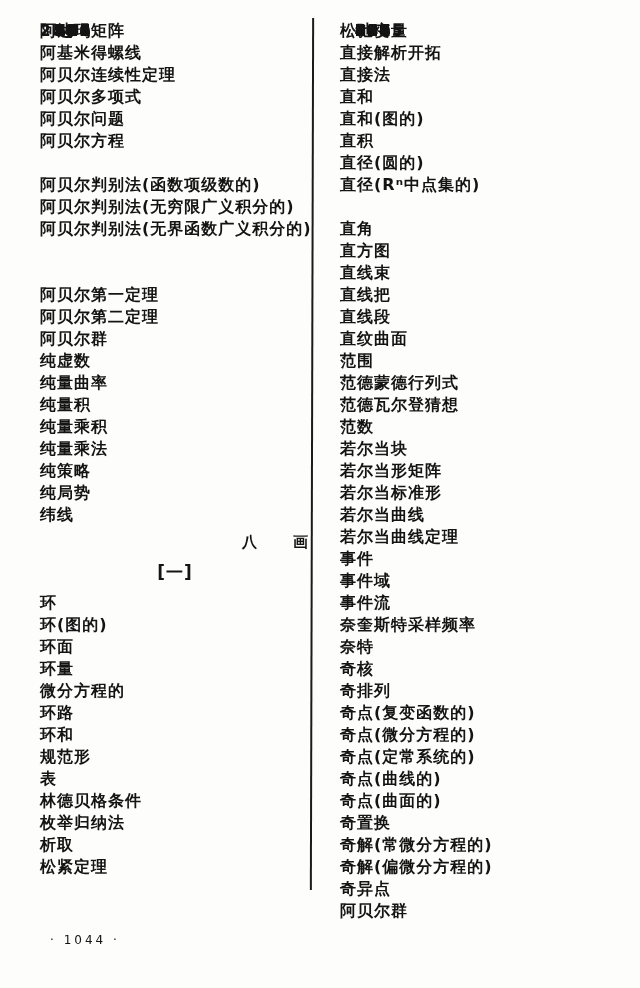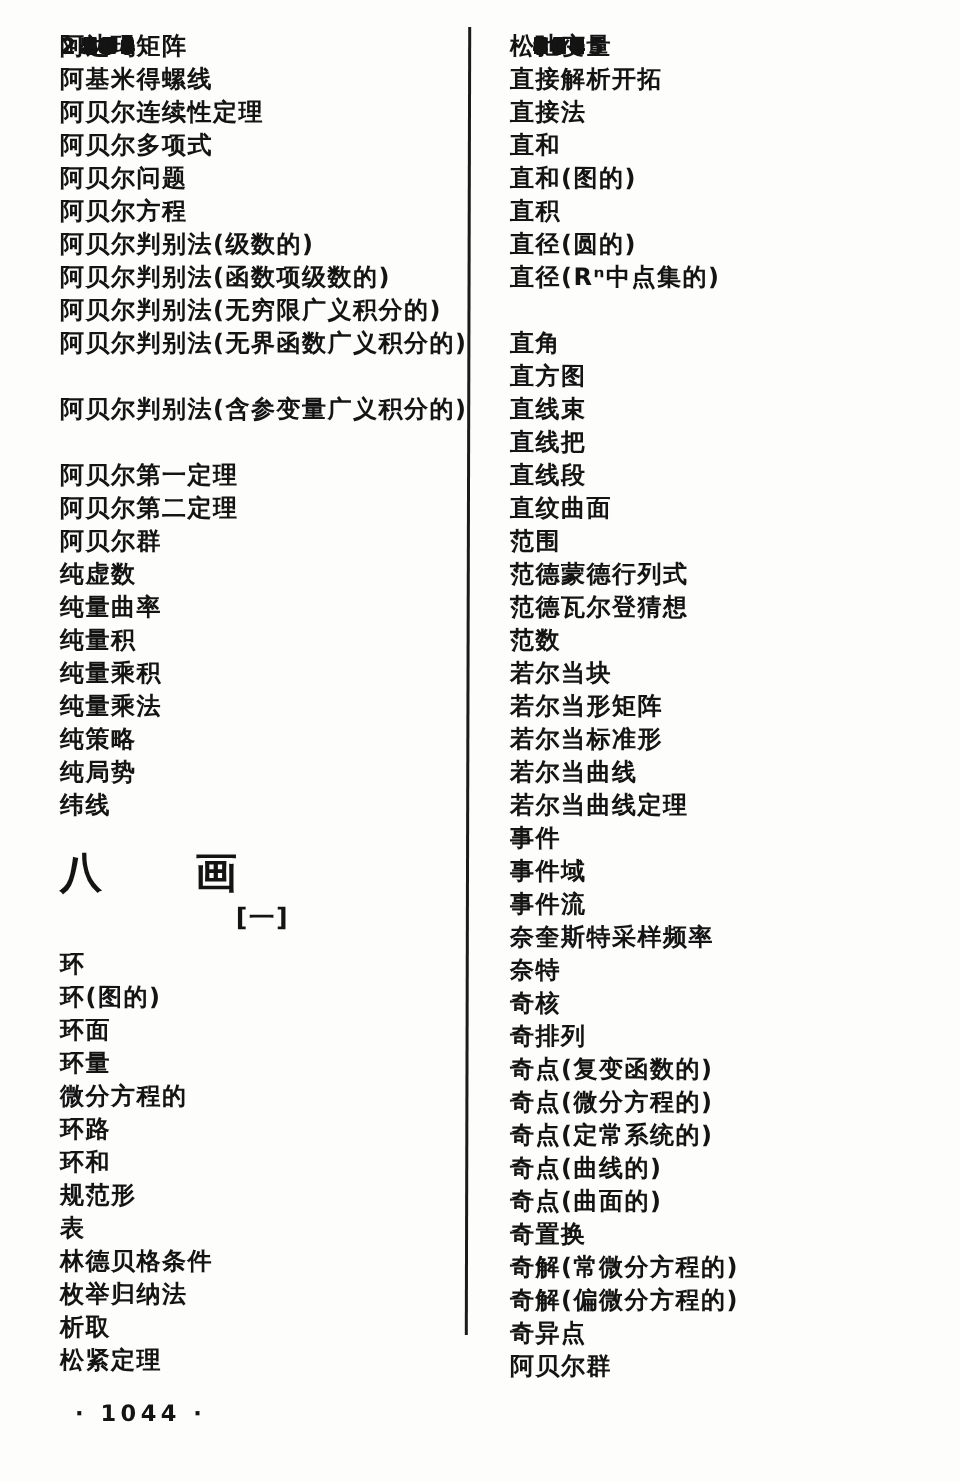--- a/index.html
+++ b/index.html
@@ -19,53 +19,52 @@
   .col-right{left:340px;width:282px;}
   .entry{line-height:22px;height:22px;white-space:nowrap;}
   .entry .term{}
   .entry .page{margin-left:15px;letter-spacing:2px;font-size:15px;}
   .entry.cont{padding-left:24px;}
   .divider{
     position:absolute;left:311px;top:18px;width:2px;height:872px;
     background:#1b1b1b;transform:rotate(0.15deg);
   }
   .section-heading{
-    text-align:left;font-size:28px;font-weight:700;
-    line-height:32px;margin-top:18px;letter-spacing:2px;
+    text-align:right;font-size:15px;font-weight:700;
+    line-height:32px;margin-top:0;letter-spacing:2px;
   }
   .section-subheading{
     text-align:center;font-size:17px;font-weight:700;
     line-height:28px;margin-bottom:6px;letter-spacing:1px;
   }
   .footer{
     position:absolute;left:50px;top:933px;
-    font-size:15px;font-weight:700;letter-spacing:3px;
+    font-size:12px;font-weight:400;letter-spacing:3px;
   }
 </style>
 </head>
 <body>
 
 <div class="page">
 
   <div class="col col-left">
     <div>
         <div class="entry"><span class="term">阿达玛矩阵</span><span class="page">111</span></div>
         <div class="entry"><span class="term">阿基米得螺线</span><span class="page">79</span></div>
         <div class="entry"><span class="term">阿贝尔连续性定理</span><span class="page">271</span></div>
         <div class="entry"><span class="term">阿贝尔多项式</span><span class="page">786</span></div>
         <div class="entry"><span class="term">阿贝尔问题</span><span class="page">438</span></div>
         <div class="entry"><span class="term">阿贝尔方程</span><span class="page">438</span></div>
-        <div class="entry"><span class="term">阿贝尔判别法(级数的)</span><span class="page">229</span></div>
+        <div class="entry"><span class="page">229</span></div>
         <div class="entry"><span class="term">阿贝尔判别法(函数项级数的)</span><span class="page">233</span></div>
         <div class="entry"><span class="term">阿贝尔判别法(无穷限广义积分的)</span></div>
         <div class="entry"><span class="term">阿贝尔判别法(无界函数广义积分的)</span></div>
         <div class="entry cont">
           <span class="page" style="margin-left: 0px;">248</span>
         </div>
-        <div class="entry"><span class="term">阿贝尔判别法(含参变量广义积分的)</span></div>
         <div class="entry cont">
           <span class="page" style="margin-left: 0px;">250</span>
         </div>
         <div class="entry"><span class="term">阿贝尔第一定理</span><span class="page">235</span></div>
         <div class="entry"><span class="term">阿贝尔第二定理</span><span class="page">236</span></div>
         <div class="entry"><span class="term">阿贝尔群</span><span class="page">520</span></div>
         <div class="entry"><span class="term">纯虚数</span><span class="page">2</span></div>
         <div class="entry"><span class="term">纯量曲率</span><span class="page">596</span></div>
         <div class="entry"><span class="term">纯量积</span><span class="page">545</span></div>
         <div class="entry"><span class="term">纯量乘积</span><span class="page">525</span></div>

